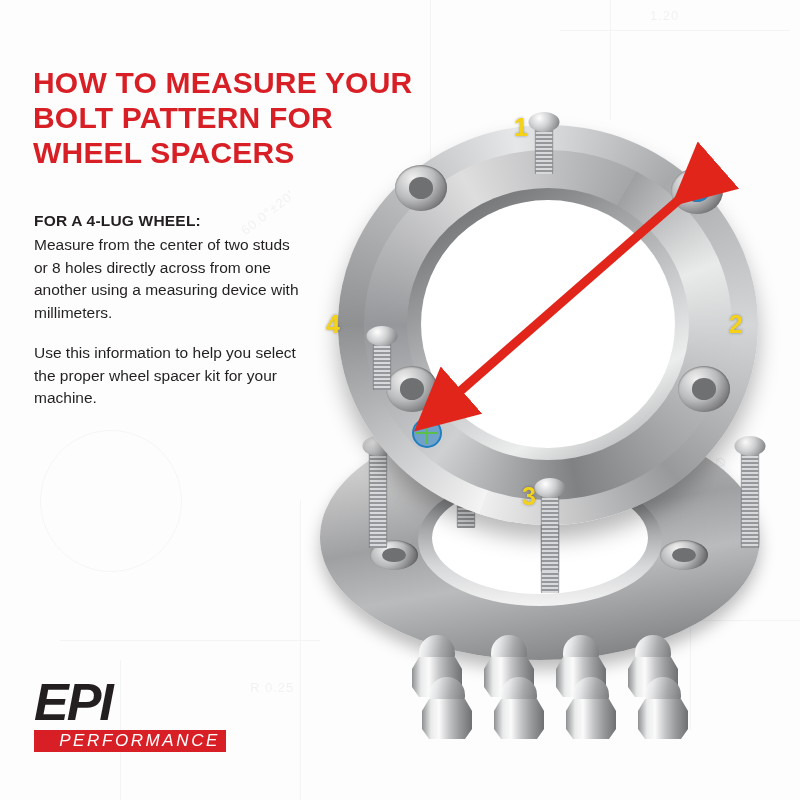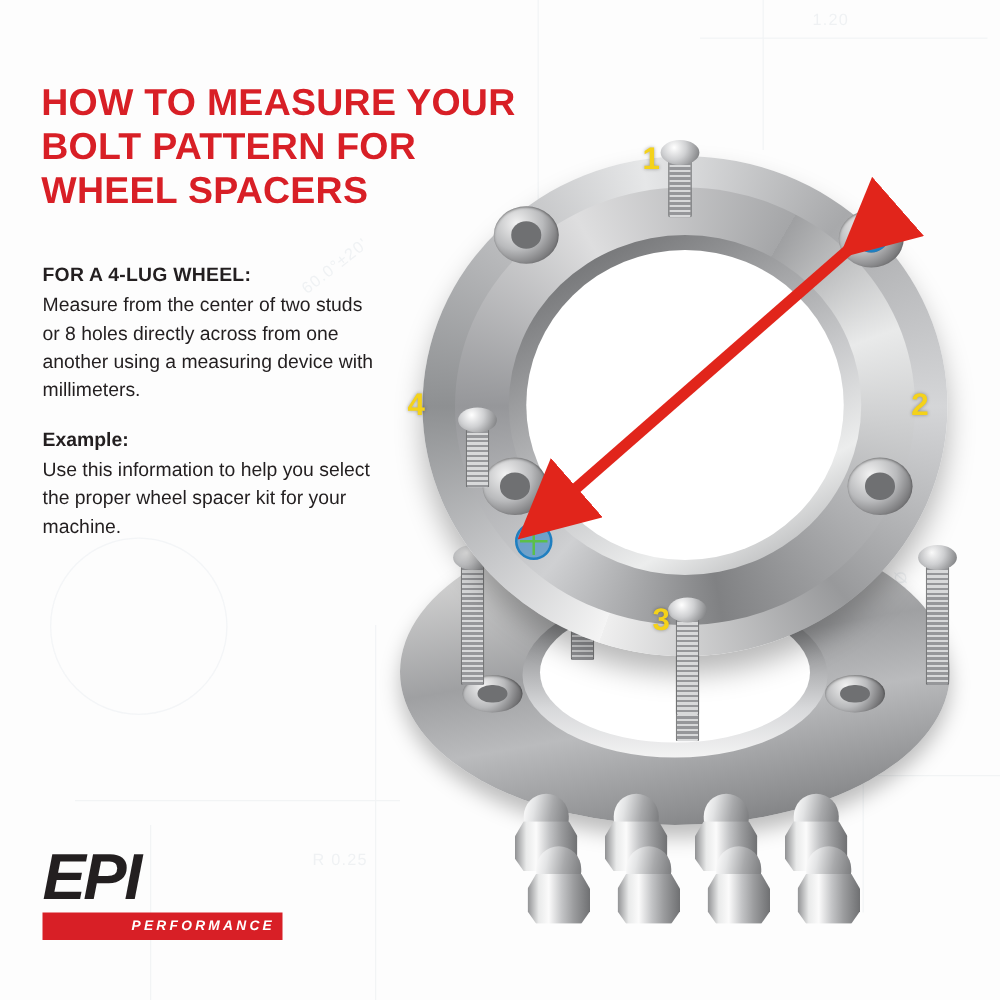--- a/index.html
+++ b/index.html
@@ -104,22 +104,22 @@
     height: 22px;
     width: 192px;
     display: flex;
     align-items: center;
     justify-content: flex-end;
     padding-right: 6px;
     box-sizing: border-box;
   }
   .logo-perf {
     color: #ffffff;
-    font-size: 11px;
-    font-weight: bold;
+    font-size: 17px;
+    font-weight: normal;
     font-style: italic;
     letter-spacing: 2.6px;
   }
 
   
   .art {
     position: absolute;
     left: 300px;
     top: 70px;
     width: 500px;
@@ -333,21 +333,20 @@
     <div class="bp-text" style="left:250px; top:680px;">R 0.25</div>
     <div class="bp-text" style="left:700px; top:470px; transform:rotate(90deg);">Ø2.55</div>
     <div class="bp-text" style="left:505px; top:275px; font-size:22px; transform:rotate(-30deg);">Honda</div>
   </div>
 
   <h1 class="headline">HOW TO MEASURE YOUR BOLT PATTERN FOR WHEEL SPACERS</h1>
 
   <div class="copy">
     <p class="lead">FOR A 4-LUG WHEEL:</p>
     <p>Measure from the center of two studs or 8 holes directly across from one another using a measuring device with millimeters.</p>
-    <p class="bold" style="margin-bottom:1px;">Example:</p>
     <p>Use this information to help you select the proper wheel spacer kit for your machine.</p>
   </div>
 
   <div class="logo">
     <div class="logo-epi">EPI</div>
     <div class="logo-bar">
       <span class="logo-perf">PERFORMANCE</span>
     </div>
   </div>
 

